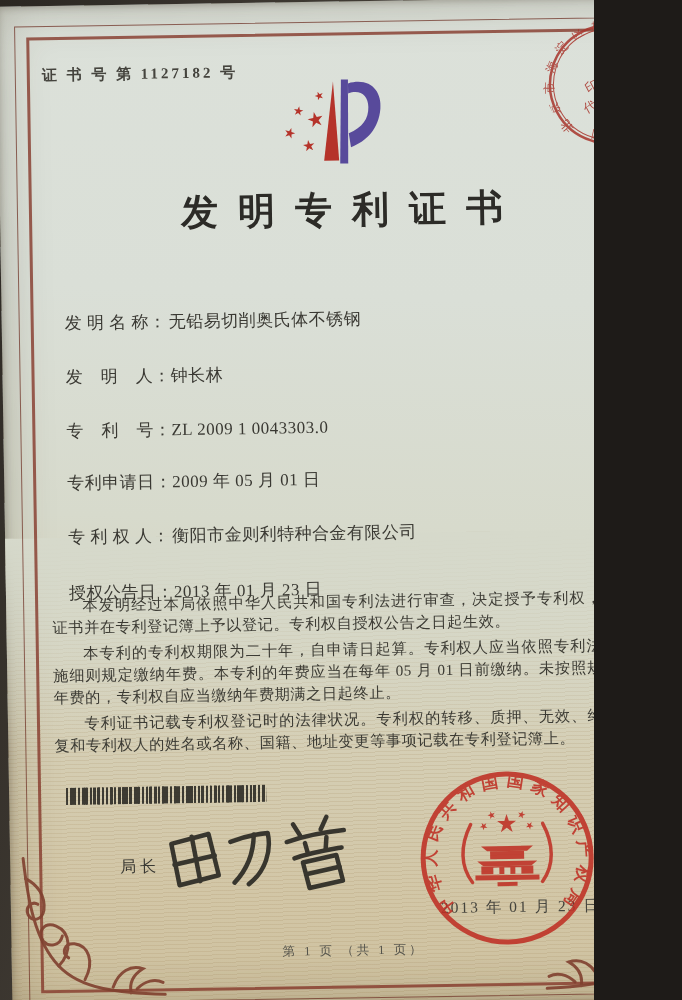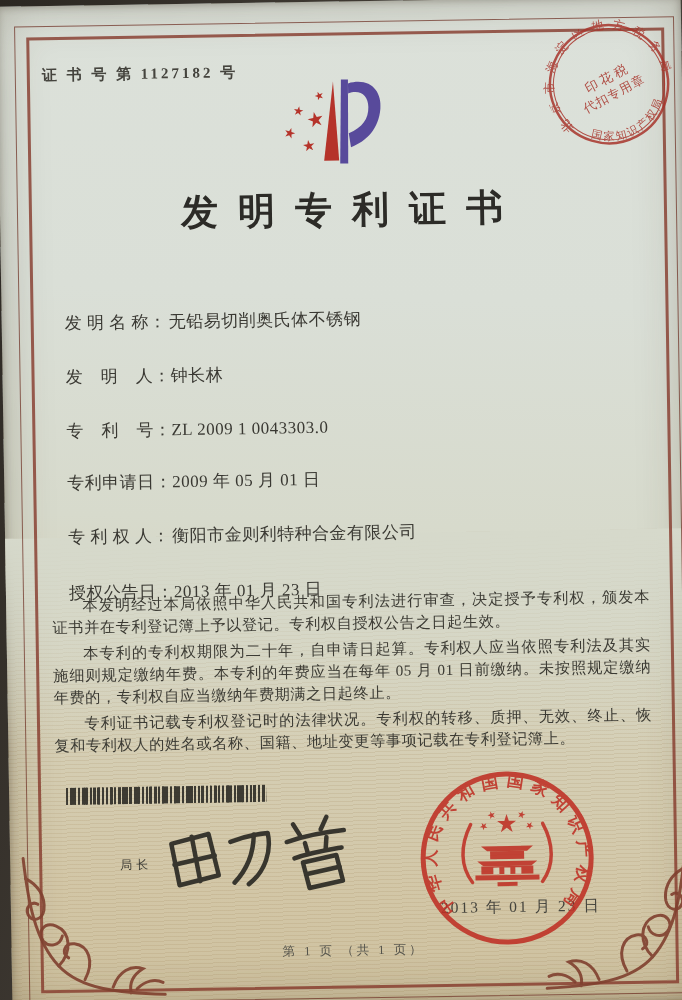--- a/index.html
+++ b/index.html
@@ -1,16 +1,16 @@
 <!DOCTYPE html>
 <html><head>
 <meta charset="utf-8">
 <style>
   html,body{margin:0;padding:0;background:#1e1b18;}
-  .photo{position:relative;width:682px;height:1000px;overflow:hidden;
+  .photo{position:relative;width:594px;height:1000px;overflow:hidden;
          background:linear-gradient(105deg,#2b2722,#4a443c 60%,#2e2a25);
          font-family:"Liberation Serif","DejaVu Serif",serif;}
   .sheet{position:absolute;left:3px;top:2px;width:684px;height:1004px;
          transform:rotate(-0.9deg);transform-origin:45% 40%;
          background:linear-gradient(183deg,#dce1da 0%,#dadfd7 30%,#d7dacc 52%,#d5cfb6 72%,#d2c6a6 88%,#cdc09e 100%);
          box-shadow:inset 0 0 50px rgba(70,55,30,.28), inset 0 0 8px rgba(40,30,20,.35);}
   .guilloche{position:absolute;left:0;right:0;top:53%;bottom:0;pointer-events:none;
          background-image:
            linear-gradient(rgba(214,217,203,1) 0%, rgba(214,217,203,0) 46%),
            repeating-linear-gradient(178.5deg, rgba(140,105,55,.12) 0 1px, rgba(0,0,0,0) 1px 4px);}
@@ -29,21 +29,21 @@
   .field .lbl{display:inline-block;min-width:104px;white-space:pre;}
   .paras{left:46px;right:40px;top:589px;font-size:15.2px;line-height:22px;color:#3c3b34;
          text-align:justify;letter-spacing:.6px;}
   .paras p{margin:0 0 4px 0;text-indent:2em;}
   .barcode{left:57px;top:782px;width:200px;height:17px;
          background:
           repeating-linear-gradient(90deg,#23221e 0 2px,transparent 2px 4px),
           repeating-linear-gradient(90deg,#23221e 0 1px,transparent 1px 9px),
           repeating-linear-gradient(90deg,transparent 0 5px,#23221e 5px 8px,transparent 8px 13px);
          opacity:.85;}
-  .director{left:110px;top:852px;font-size:12px;letter-spacing:4px;color:#3a3933;}
+  .director{left:110px;top:852px;font-size:16px;letter-spacing:4px;color:#3a3933;}
   .sig{left:150px;top:808px;width:200px;height:92px;}
   .sig-text{left:170px;top:820px;font-size:44px;color:transparent;letter-spacing:14px;}
   .issue-date{left:430px;top:898px;font-size:15.5px;letter-spacing:2px;color:#45443d;z-index:3;}
   .seal{left:405px;top:767px;width:184px;height:184px;z-index:4;opacity:.88;}
   .taxstamp{left:548px;top:24px;width:126px;height:126px;z-index:4;opacity:.85;
             transform:rotate(-27deg);}
   .footer{left:0;right:0;top:941px;text-align:center;font-size:12.5px;letter-spacing:3px;color:#55544c;}
   .logo{left:280px;top:74px;width:108px;height:94px;}
 </style>
 </head>

